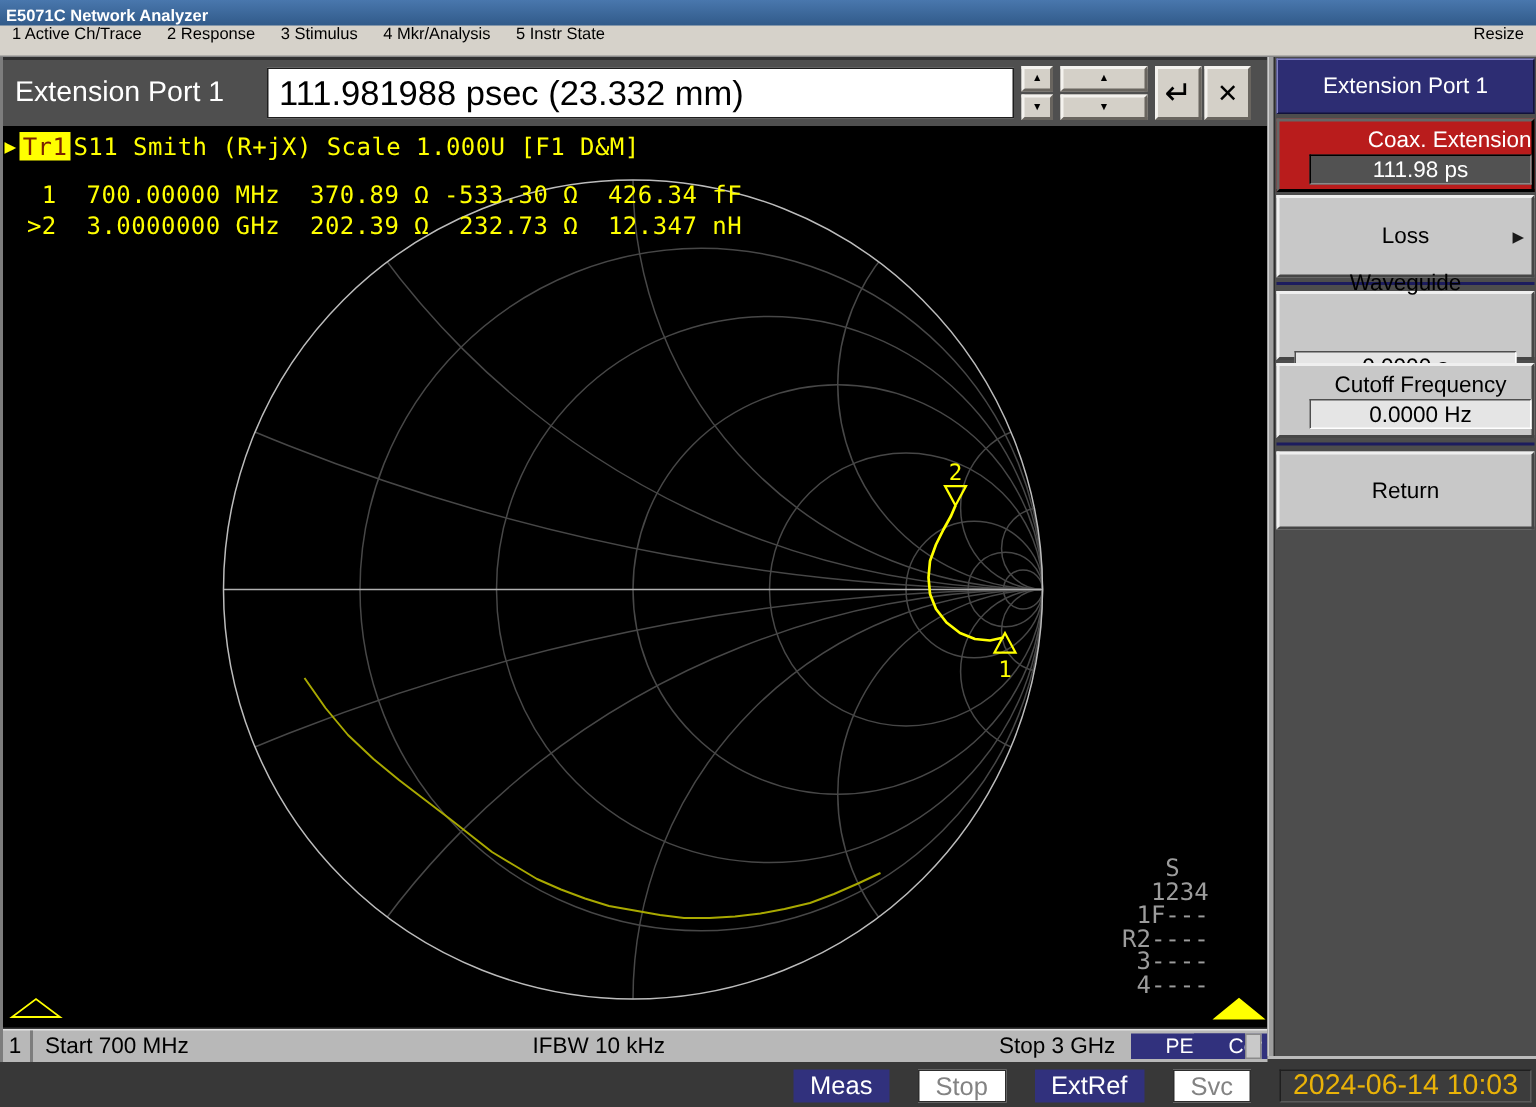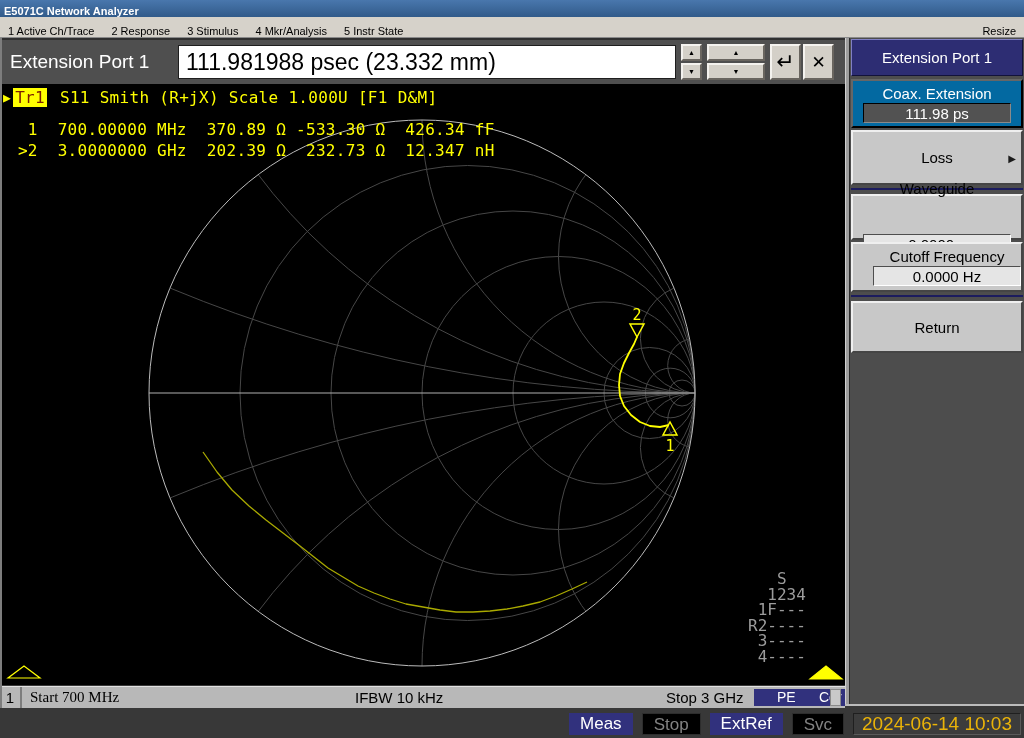--- a/index.html
+++ b/index.html
@@ -6,21 +6,21 @@
   .screen{position:relative;width:1024px;height:738px;background:#383838;
           font-family:"Liberation Sans",sans-serif;overflow:hidden;}
 
   
   .titlebar{position:absolute;left:0;top:0;width:100%;height:22px;
     background:linear-gradient(#4977ad,#2a527f);display:flex;align-items:center;box-sizing:border-box;padding-left:4px;}
   .titlebar span{color:#fff;font-size:11px;font-weight:bold;}
 
   
   .menubar{position:absolute;left:0;top:17px;width:100%;height:21px;background:#d6d2ca;
-    border-bottom:1px solid #8a8a8a;display:flex;align-items:flex-end;gap:17px;
+    border-bottom:1px solid #8a8a8a;display:flex;align-items:flex-start;gap:17px;
     box-sizing:border-box;padding:0 8px;font-size:11px;color:#000;}
   .menubar .mitem{white-space:nowrap;}
   .menubar .resize{margin-left:auto;}
 
   
   .entrybar{position:absolute;left:0;top:38px;width:845px;height:46px;background:#4f4f4f;
     border-top:2px solid #303030;box-sizing:border-box;display:flex;align-items:center;padding-left:10px;}
   .entry-label{color:#fff;font-size:19px;width:168px;flex:none;}
   .entry-input{width:498px;height:34px;flex:none;background:#fff;color:#000;font-size:23px;
     font-family:"Liberation Sans",sans-serif;border:1px solid #1e1e1e;padding:0 7px;box-sizing:border-box;}
@@ -33,66 +33,66 @@
   .enter-btn{width:31px;height:36px;margin-left:5px;font-size:22px;}
   .close-btn{width:31px;height:36px;margin-left:2px;font-size:17px;}
 
   
   .chart{position:absolute;left:0;top:84px;width:845px;height:601px;background:#000;}
   .chart svg{position:absolute;left:0;top:0;}
   .trace-info{position:absolute;left:3px;top:4px;font:16px "DejaVu Sans Mono",monospace;
     letter-spacing:.3px;color:#ffff00;white-space:pre;}
   .tr-arrow{color:#ffff00;font-size:13px;vertical-align:1px;}
   .tr-badge{background:#ffff00;color:#7a2000;padding:0 2px;margin-left:2px;}
-  .tr-title{margin-left:13px;}
+  .tr-title{margin-left:2px;}
   .marker-pre{position:absolute;left:8px;top:35px;margin:0;font:16px/21px "DejaVu Sans Mono",monospace;
     letter-spacing:.3px;color:#ffff00;white-space:pre;}
   .sparam-pre{position:absolute;left:748px;top:487px;margin:0;font:16px/15.5px "DejaVu Sans Mono",monospace;
     color:#9c9c9c;white-space:pre;}
 
   
   .channelbar{position:absolute;left:0;top:686px;width:845px;height:22px;background:#b8b8b8;
     border-top:1px solid #e2e2e2;box-sizing:border-box;font-size:15px;color:#000;}
   .ch-num{position:absolute;left:0;top:0;width:22px;height:21px;text-align:center;line-height:21px;
     border-right:2px solid #7d7d7d;box-sizing:border-box;}
-  .ch-start{position:absolute;left:30px;line-height:21px;font-family:Liberation Serif, serif;}
+  .ch-start{position:absolute;left:30px;line-height:21px;}
   .ch-ifbw{position:absolute;left:355px;line-height:21px;}
   .ch-stop{position:absolute;left:666px;line-height:21px;}
   .cbadge{position:absolute;top:2px;height:17px;line-height:17px;background:#31317d;color:#fff;
     font-size:14px;padding:0 23px;}
   .pext{left:754px;}
   .cor{left:796px;}
   .endbox{position:absolute;left:830px;top:2px;width:11px;height:17px;background:#c9c9c9;border:1px solid #8a8a8a;box-sizing:border-box;}
 
   
   .statusbar{position:absolute;left:0;top:710px;width:1024px;height:28px;background:#383838;
-    display:flex;justify-content:flex-end;align-items:center;gap:9px;box-sizing:border-box;padding-right:3px;}
+    display:flex;justify-content:flex-end;align-items:center;gap:19px;box-sizing:border-box;padding-right:3px;}
   .sbadge{height:22px;line-height:22px;font-size:17px;text-align:center;padding:0 11px;}
   .sbadge.on{background:#31317d;color:#fff;}
-  .sbadge.off{background:#000000;color:#838383;border:1px solid #2d2d2d;box-sizing:border-box;}
+  .sbadge.off{background:#ffffff;color:#838383;border:1px solid #2d2d2d;box-sizing:border-box;}
   .datetime{height:22px;line-height:20px;font-size:19px;color:#eab308;background:#3c3c3c;padding:0 8px;
     border:1px solid #1f1f1f;border-right-color:#5a5a5a;border-bottom-color:#5a5a5a;box-sizing:border-box;min-width:168px;text-align:center;}
 
   
   .sidebar{position:absolute;left:845px;top:38px;width:179px;height:668px;background:#4d4d4d;
     border-bottom:2px solid #bcbcbc;box-sizing:border-box;}
   .sb-strip{position:absolute;left:0;top:0;width:5px;height:100%;background:#9e9e9e;
     border-left:1px solid #cfcfcf;border-right:1px solid #2e2e2e;box-sizing:border-box;}
   .sb-inner{position:absolute;left:6px;top:1px;right:1px;}
   .sb-header{height:37px;background:#2d2d73;color:#fff;font-size:15px;display:flex;align-items:center;
     justify-content:center;border-top:1px solid #8080c4;border-left:1px solid #8080c4;
     border-right:1px solid #12123a;border-bottom:1px solid #12123a;box-sizing:border-box;margin-bottom:3px;}
   .skey{position:relative;background:#c8c8c8;color:#000;font-size:15px;margin-bottom:2px;
     border-top:2px solid #efefef;border-left:2px solid #efefef;border-right:2px solid #454545;border-bottom:2px solid #454545;
     box-sizing:border-box;display:flex;flex-direction:column;align-items:center;justify-content:center;cursor:default;}
   .skey .val{margin-top:1px;width:148px;height:20px;line-height:20px;text-align:center;background:#e5e5e5;
     border-top:1px solid #4e4e4e;border-left:1px solid #4e4e4e;border-right:1px solid #fff;border-bottom:1px solid #fff;
     box-sizing:border-box;font-size:15px;}
-  .skey.active{background:#0369a1;color:#fff;border-top-color:#666;border-left-color:#666;
-    border-right-color:#000;border-bottom-color:#000;}
+  .skey.active{background:#b91c1c;color:#fff;border-top-color:#666;border-left-color:#666;
+    border-right-color:#000;border-bottom-color:#000;align-items:flex-end;}
   .skey.active .val{background:#525252;color:#fff;border-top-color:#000;border-left-color:#000;
     border-right-color:#8a8a8a;border-bottom-color:#8a8a8a;}
   .sub-arrow{position:absolute;right:5px;top:50%;transform:translateY(-50%);font-size:10px;color:#1a1a1a;}
   .sep{height:5px;margin-bottom:2px;position:relative;}
   .sep::after{content:"";position:absolute;left:0;right:0;top:1px;height:2px;background:#1c1c5e;}
 
   .left-edge{position:absolute;left:0;top:38px;width:2px;height:670px;background:#7d7d7d;}
 </style>
 </head>
 <body>

